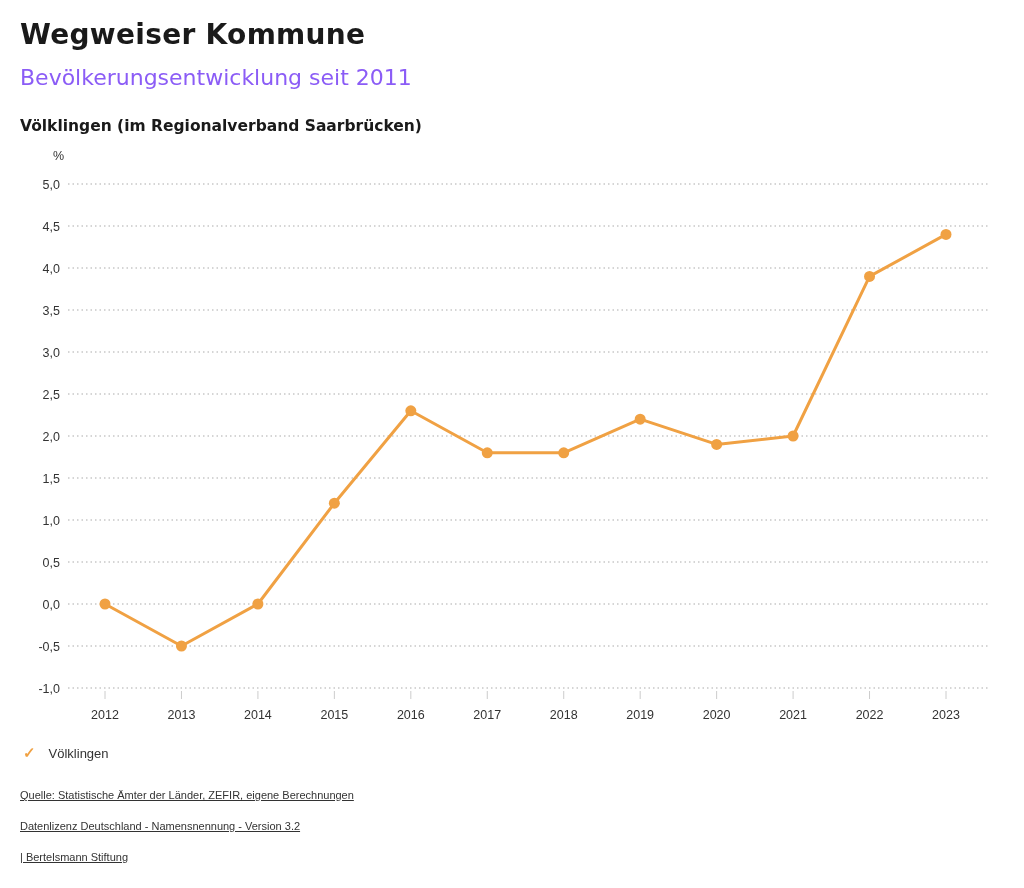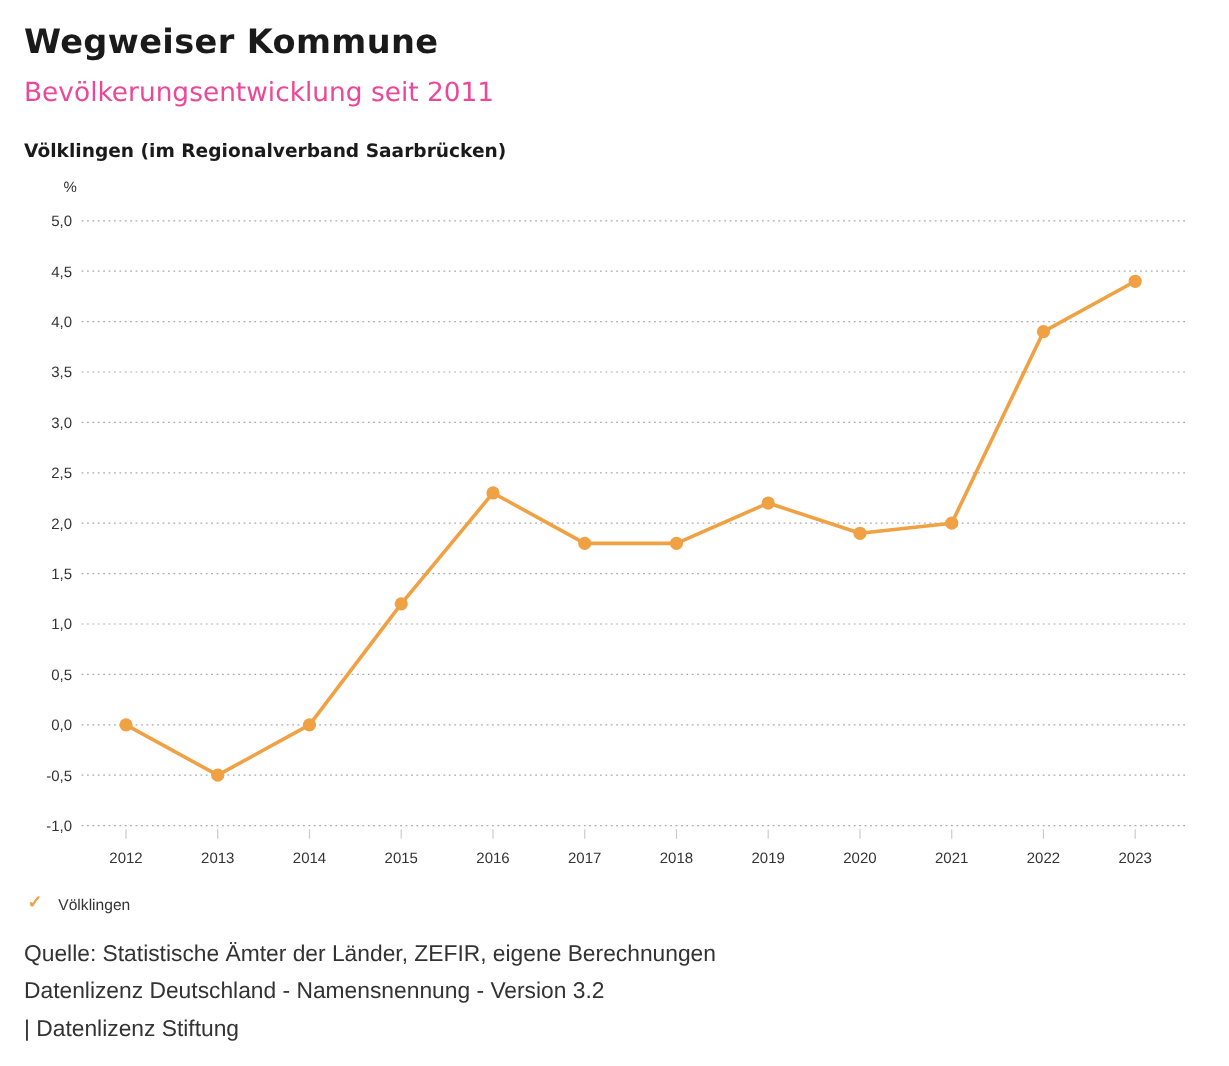--- a/index.html
+++ b/index.html
@@ -11,39 +11,39 @@
     overflow:hidden;
   }
   .app-title{
     position:absolute;top:18px;left:20px;margin:0;
     font-family:"DejaVu Sans",sans-serif;
     font-size:28px;font-weight:700;color:#1a1a1a;letter-spacing:0.3px;
   }
   .chart-title{
     position:absolute;top:65px;left:20px;margin:0;
     font-family:"DejaVu Sans",sans-serif;
-    font-size:22px;font-weight:400;color:#ec4899;
+    font-size:22px;font-weight:400;color:#8b5cf6;
   }
   .chart-region{
     position:absolute;top:117px;left:20px;margin:0;
     font-family:"DejaVu Sans",sans-serif;
     font-size:15.5px;font-weight:700;color:#1a1a1a;
   }
   .chart-svg{position:absolute;top:140px;left:0;}
   .chart-svg text{font-family:"Liberation Sans",sans-serif;fill:#333333;}
   .chart-svg .ytick-label,.chart-svg .xtick-label{font-size:12.5px;}
   .chart-svg .unit-label{font-size:12.5px;}
   .legend{
     position:absolute;top:745px;left:23px;
     display:flex;align-items:center;cursor:pointer;
   }
   .legend .check{font-size:15px;font-weight:700;line-height:16px;}
   .legend .legend-label{margin-left:13px;font-size:13px;color:#333333;}
   .footer{position:absolute;top:780px;left:20px;}
-  .footer p{margin:0;height:31px;line-height:31px;font-size:19px;color:#333333;}
+  .footer p{margin:0;height:31px;line-height:31px;font-size:11px;color:#333333;text-decoration:underline;}
 </style>
 </head>
 <body>
 
 <div class="page">
   <h1 class="app-title">Wegweiser Kommune</h1>
   <h2 class="chart-title">Bevölkerungsentwicklung seit 2011</h2>
   <h3 class="chart-region">Völklingen (im Regionalverband Saarbrücken)</h3>
 
   <svg id="chart-svg" class="chart-svg" width="1024" height="600">
@@ -114,15 +114,15 @@
     </svg>
 
   <div class="legend">
     <span class="check" style="color: rgb(240, 161, 67);">✓</span>
     <span class="legend-label">Völklingen</span>
   </div>
 
   <div class="footer">
     <p>Quelle: Statistische Ämter der Länder, ZEFIR, eigene Berechnungen</p>
     <p>Datenlizenz Deutschland - Namensnennung - Version 3.2</p>
-    <p>| Datenlizenz Stiftung</p>
+    <p>| Bertelsmann Stiftung</p>
   </div>
 </div>
 
 </body></html>

